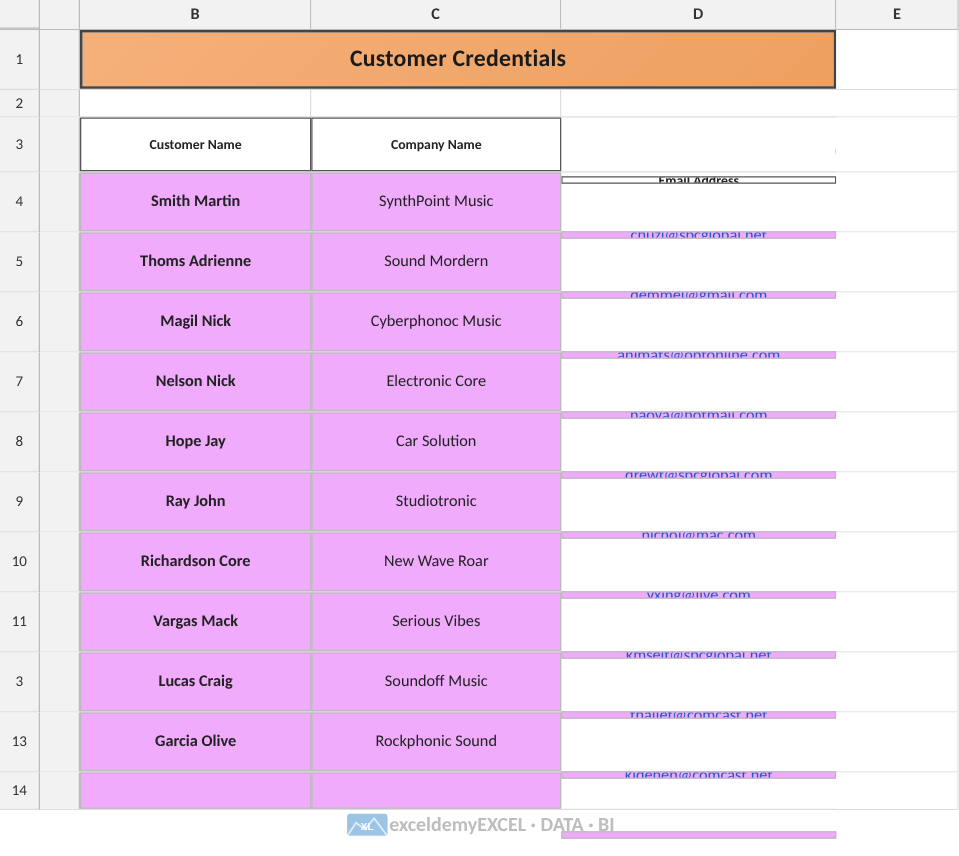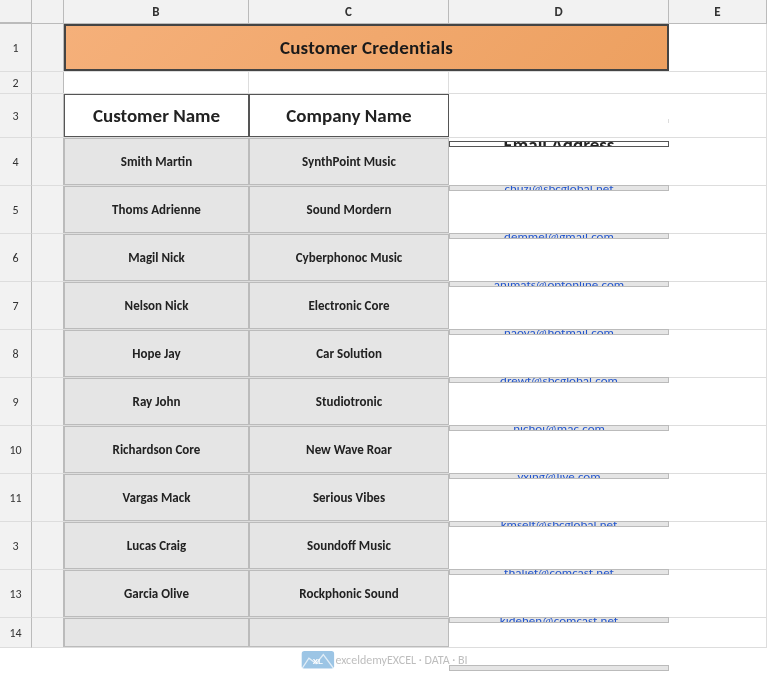--- a/index.html
+++ b/index.html
@@ -90,21 +90,21 @@
       align-items: center;
       justify-content: center;
       padding: 2px 4px;
       font-size: 13px;
       color: #222;
       overflow: hidden;
     }
 
     .cell-a { width: 32px; min-width: 32px; background: #f2f2f2; border-right: 1px solid #bbb; }
     .cell-b { width: 185px; min-width: 185px; font-weight: 700; }
-    .cell-c { width: 200px; min-width: 200px; font-weight: 700; }
+    .cell-c { width: 200px; min-width: 200px; font-weight: 400; }
     .cell-d { width: 220px; min-width: 220px; margin-top: 47px; }
     .cell-e { flex: 1; background: #fff; }
 
     
     .row-h1 { height: 48px; }
     .row-h2 { height: 22px; }
     .row-h3 { height: 44px; }
     .row-h4 { height: 48px; }
     .row-h14 { height: 30px; }
     .title-merged {
@@ -117,28 +117,28 @@
       font-size: 18px;
       color: #1a1a1a;
       background: #f4a87a;
       letter-spacing: 0.3px;
     }
 
     
     .header-cell {
       background: #fff;
       font-weight: 800;
-      font-size: 19px;
+      font-size: 11px;
       border: 1.5px solid #555;
     }
 
     
     .data-row-cell {
       border: 1px solid #bbb;
-      background: #e5e5e5;
+      background: #f0abfc;
     }
     .email-cell {
       color: #2255cc;
       font-weight: 400;
       text-decoration: underline;
     }
 
     
     .watermark {
       position: absolute;
@@ -148,23 +148,23 @@
       display: flex;
       flex-direction: row;
       align-items: center;
       opacity: 0.55;
     }
     .watermark-logo {
       width: 36px;
       height: 30px;
     }
     .watermark-text {
-      font-size: 12px;
+      font-size: 16px;
       color: #888;
-      font-weight: 400;
+      font-weight: 700;
       text-align: right;
     }
   </style>
 </head>
 <body>
 
 <div class="spreadsheet">
 
   <div class="col-header-row">
     <div class="corner-cell"></div>

